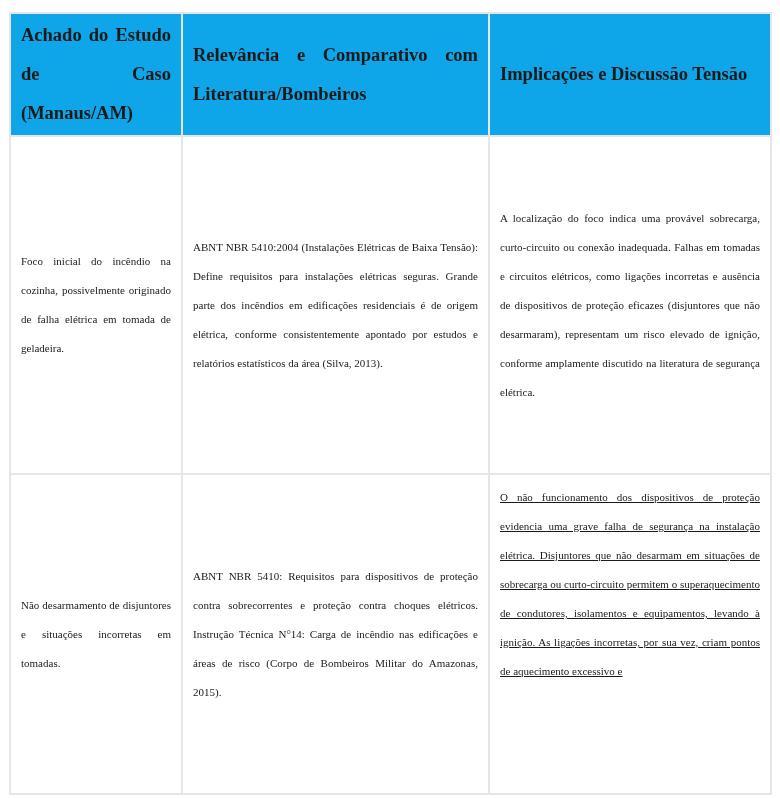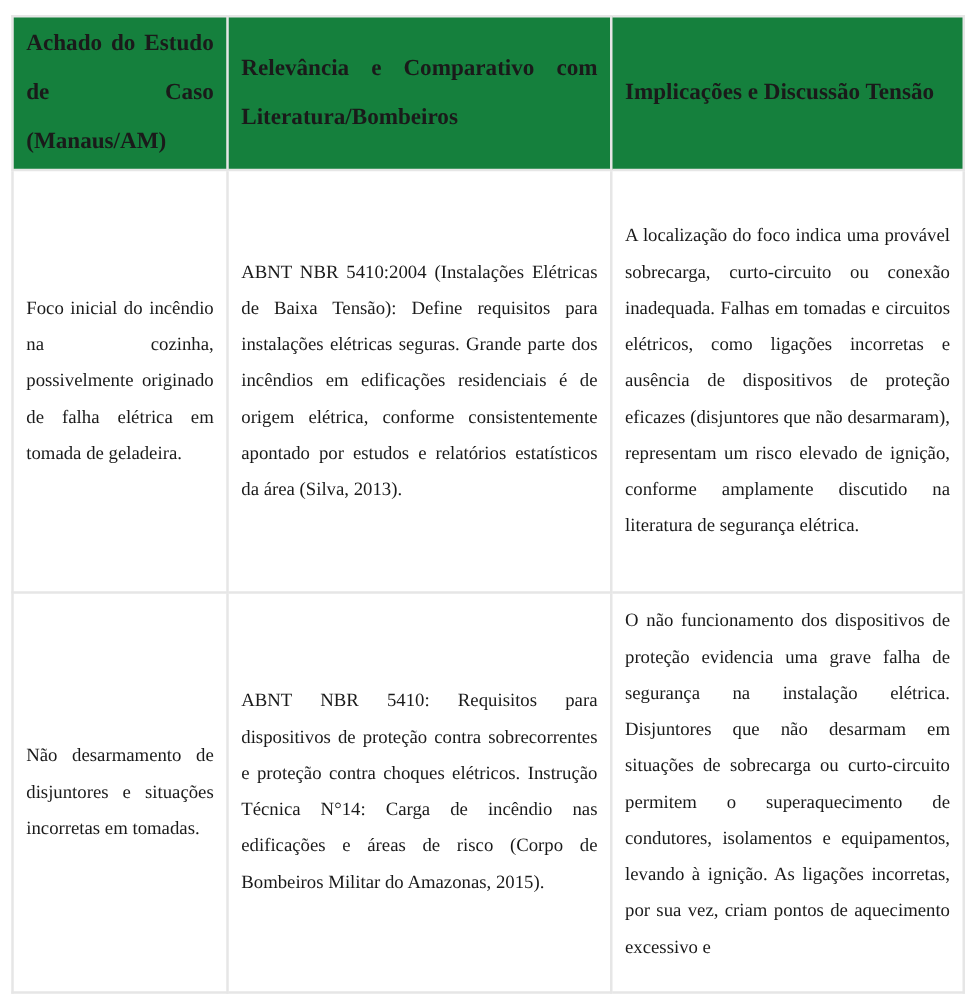--- a/index.html
+++ b/index.html
@@ -2,26 +2,26 @@
 <html><head>
 <meta charset="utf-8">
 <style>
   html, body { margin: 0; padding: 0; background: #ffffff; }
   body { width: 780px; height: 798px; position: relative; overflow: hidden;
          font-family: "Liberation Serif", serif; color: #1a1a1a; }
   table.grid { position: absolute; left: 9px; top: 12px; border-collapse: collapse;
                table-layout: fixed; width: 761px; }
   table.grid td, table.grid th { border: 2px solid #e6e6e6; vertical-align: middle;
                padding: 0 10px; text-align: justify; text-align-last: left; }
-  table.grid th { background: #15803d; font-weight: bold; font-size: 18.5px; line-height: 39px; height: 121px; }
-  table.grid td { font-size: 15px; line-height: 29px; }
+  table.grid th { background: #0ea5e9; font-weight: bold; font-size: 18.5px; line-height: 39px; height: 121px; }
+  table.grid td { font-size: 11px; line-height: 29px; }
   col.c1 { width: 172px; } col.c2 { width: 307px; } col.c3 { width: 282px; }
   tr.r1 td { height: 336px; }
   tr.r2 td { height: 310px; }
-  .just { text-align: justify; }
+  .just { text-align: justify; text-decoration: underline; }
 </style>
 </head>
 <body>
 
 <table class="grid">
   <colgroup>
       <col class="c1">
       <col class="c2">
       <col class="c3">
     </colgroup>

